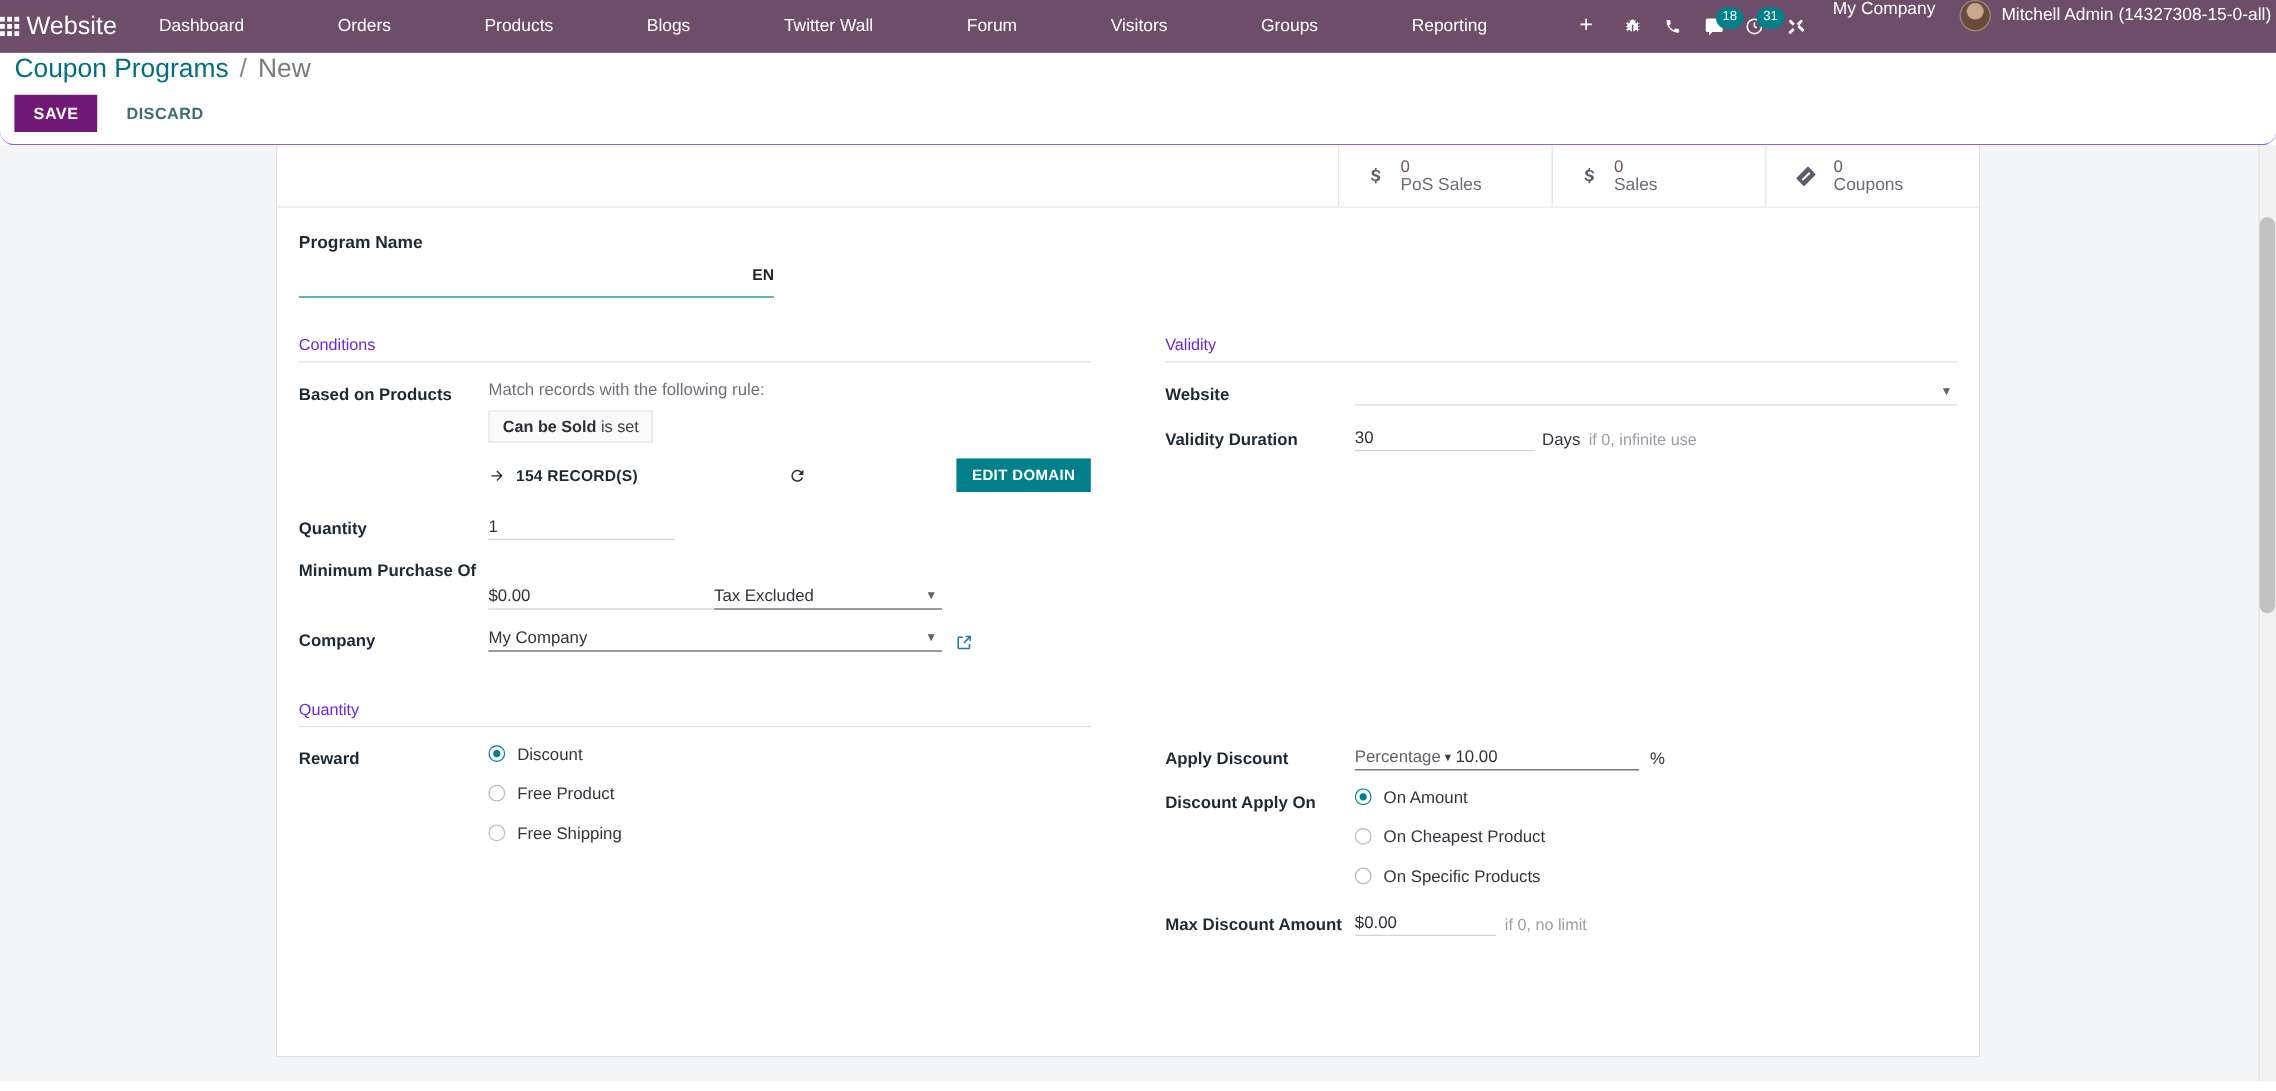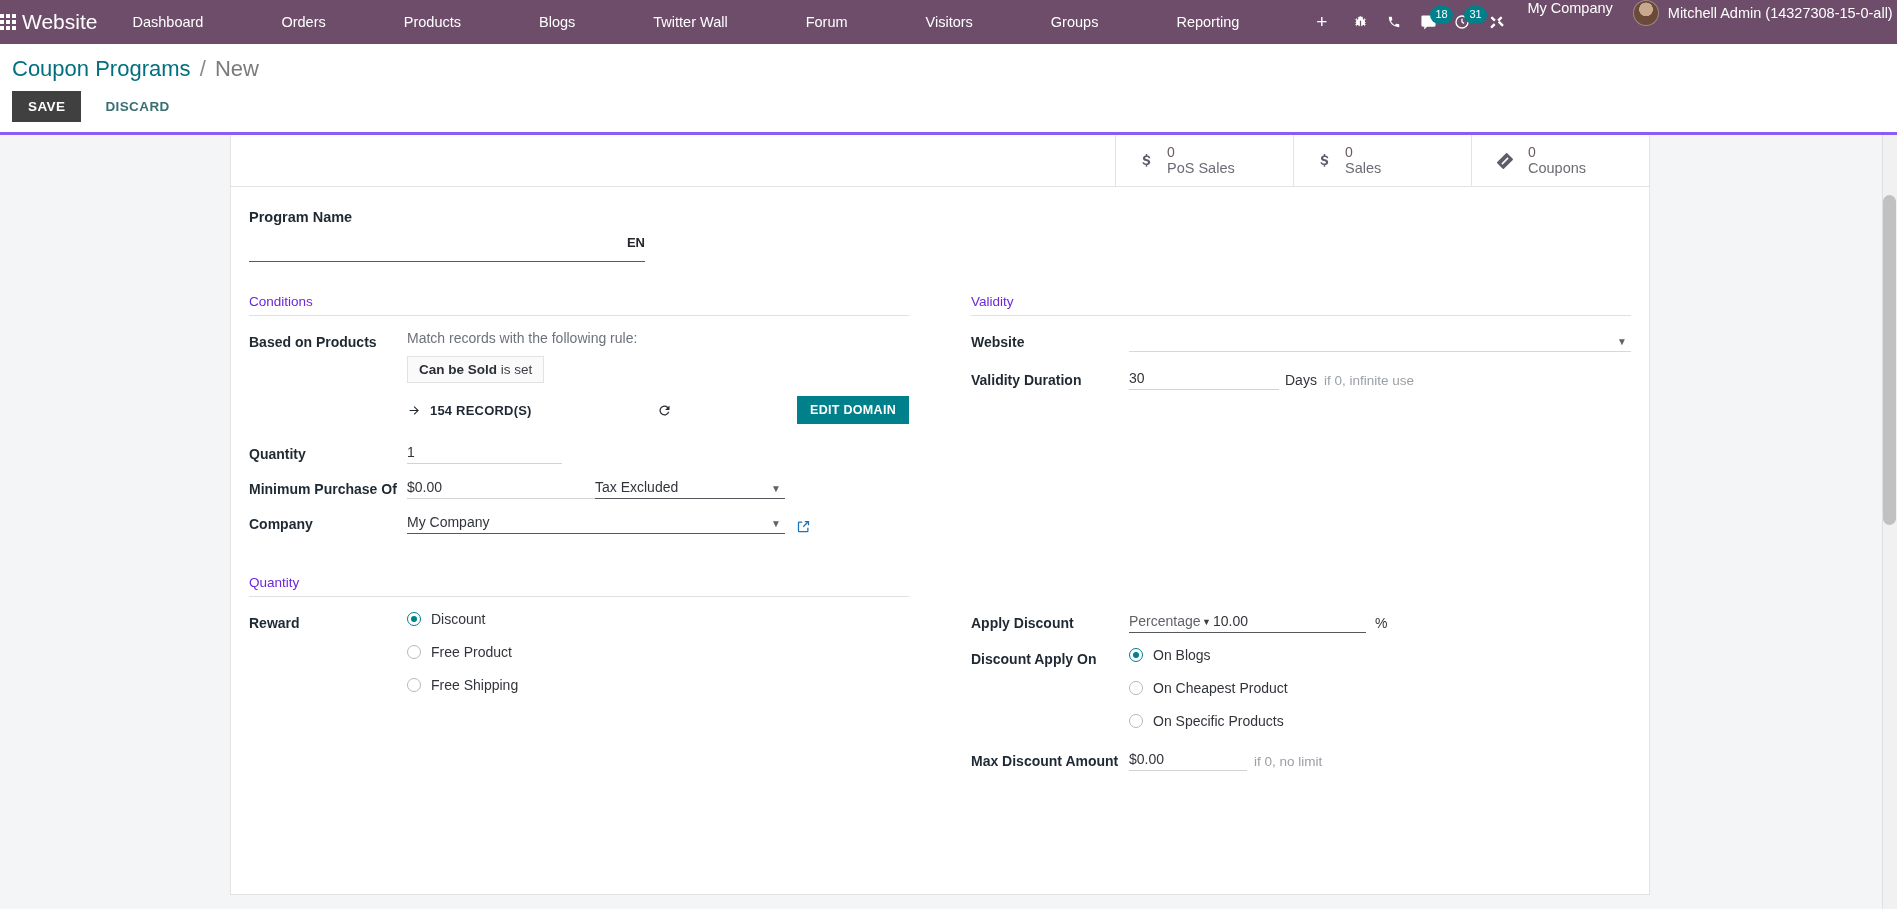--- a/index.html
+++ b/index.html
@@ -85,34 +85,35 @@
     background: radial-gradient(circle at 50% 35%, #c9a98d 0 34%, #6b4a3a 36% 100%);
     border: 1px solid rgba(255,255,255,0.35);
     overflow: hidden;
     flex: none;
   }
   .user-name { padding-left: 9px; font-size: 14.5px; white-space: nowrap; }
 
   
   .control-panel {
     background: #ffffff;
-    padding: 12px 0 10px 0;
-    border-bottom: 3px solid #8b5cf6;
+    padding: 0 0 10px 0;
+    border-bottom: 1px solid #8b5cf6;
+    border-radius: 12px;
   }
   .breadcrumb {
     font-size: 22px;
     padding: 0 0 9px 12px;
     color: #6b6b6b;
   }
   .breadcrumb .crumb-link { color: #00707f; cursor: pointer; }
   .breadcrumb .sep { color: #8a8a8a; padding: 0 3px; }
   .breadcrumb .crumb-current { color: #7b7b7b; }
   .cp-buttons { padding-left: 12px; display: flex; align-items: center; }
   .btn-save {
-    background: #404040;
+    background: #701a75;
     color: #ffffff;
     border: none;
     font-size: 13.5px;
     font-weight: bold;
     letter-spacing: 0.4px;
     padding: 8px 16px;
     cursor: pointer;
     font-family: "Liberation Sans", sans-serif;
   }
   .btn-discard {
@@ -553,21 +554,21 @@
             <div class="flabel">Quantity</div>
             <div class="fvalue">
               <input class="uline" style="width: 155px;" type="text" value="1">
             </div>
           </div>
 
           <div class="frow">
             <div class="flabel">Minimum Purchase Of</div>
             <div class="fvalue inline-row">
               <input class="uline" style="width: 188px;" type="text" value="$0.00">
-              <span class="select-wrap select-tax" style="width:190px; margin-left:0;">
+              <span class="select-wrap select-tax" style="width:190px; margin-left:0;margin-top:23px;">
                 <select><option value="Tax Excluded">Tax Excluded</option><option value="Tax Included">Tax Included</option></select>
                 <span class="caret">▼</span>
               </span>
             </div>
           </div>
 
           <div class="frow">
             <div class="flabel">Company</div>
             <div class="fvalue" style="display:flex;align-items:flex-end;">
               <span class="select-wrap" style="width:378px;">
@@ -648,21 +649,21 @@
               <span class="pct">%</span>
             </div>
           </div>
 
           <div class="frow" style="margin-top:14px;">
             <div class="flabel">Discount Apply On</div>
             <div class="fvalue">
               <div class="radio-group">
                 <label class="radio-item">
                   <span class="radio-dot on"></span>
-                  <span>On Blogs</span>
+                  <span>On Amount</span>
                 </label>
                 <label class="radio-item">
                   <span class="radio-dot"></span>
                   <span>On Cheapest Product</span>
                 </label>
                 <label class="radio-item">
                   <span class="radio-dot"></span>
                   <span>On Specific Products</span>
                 </label>
               </div>

